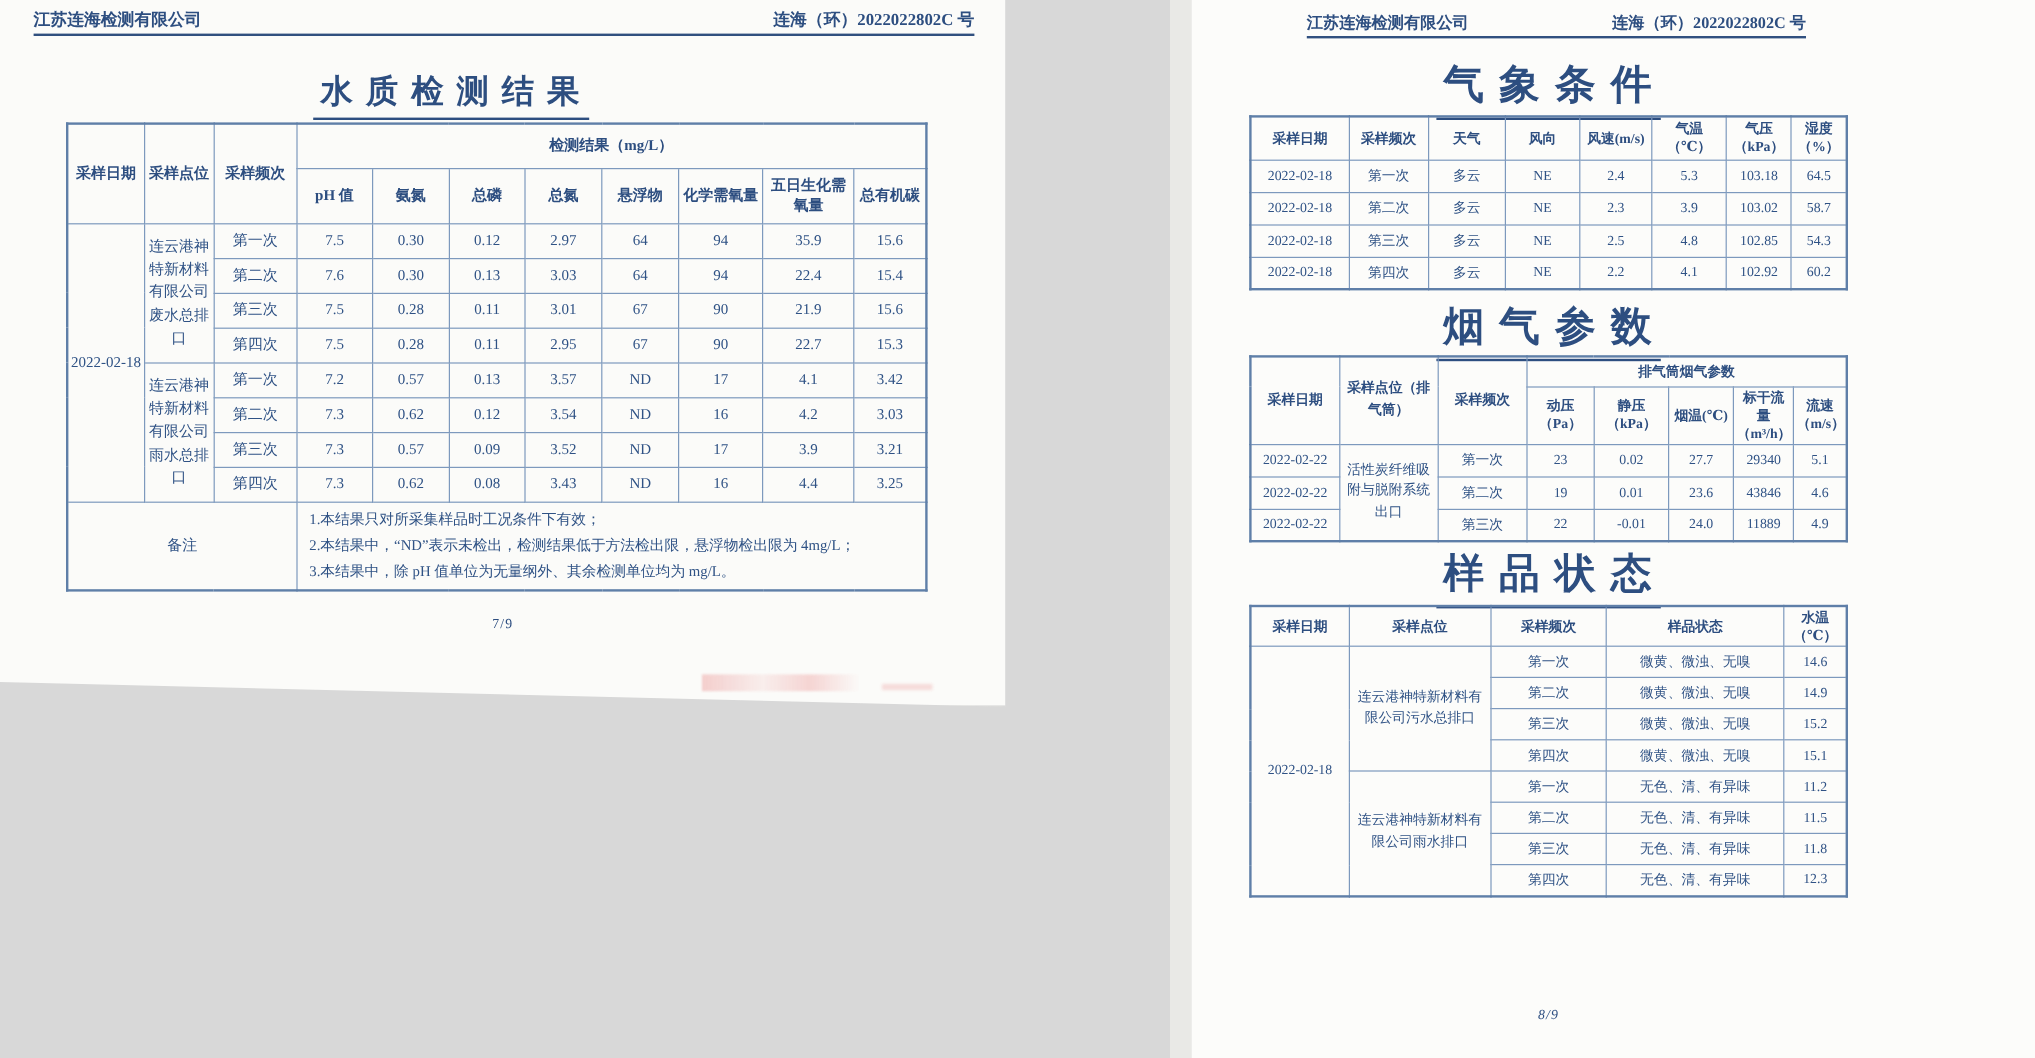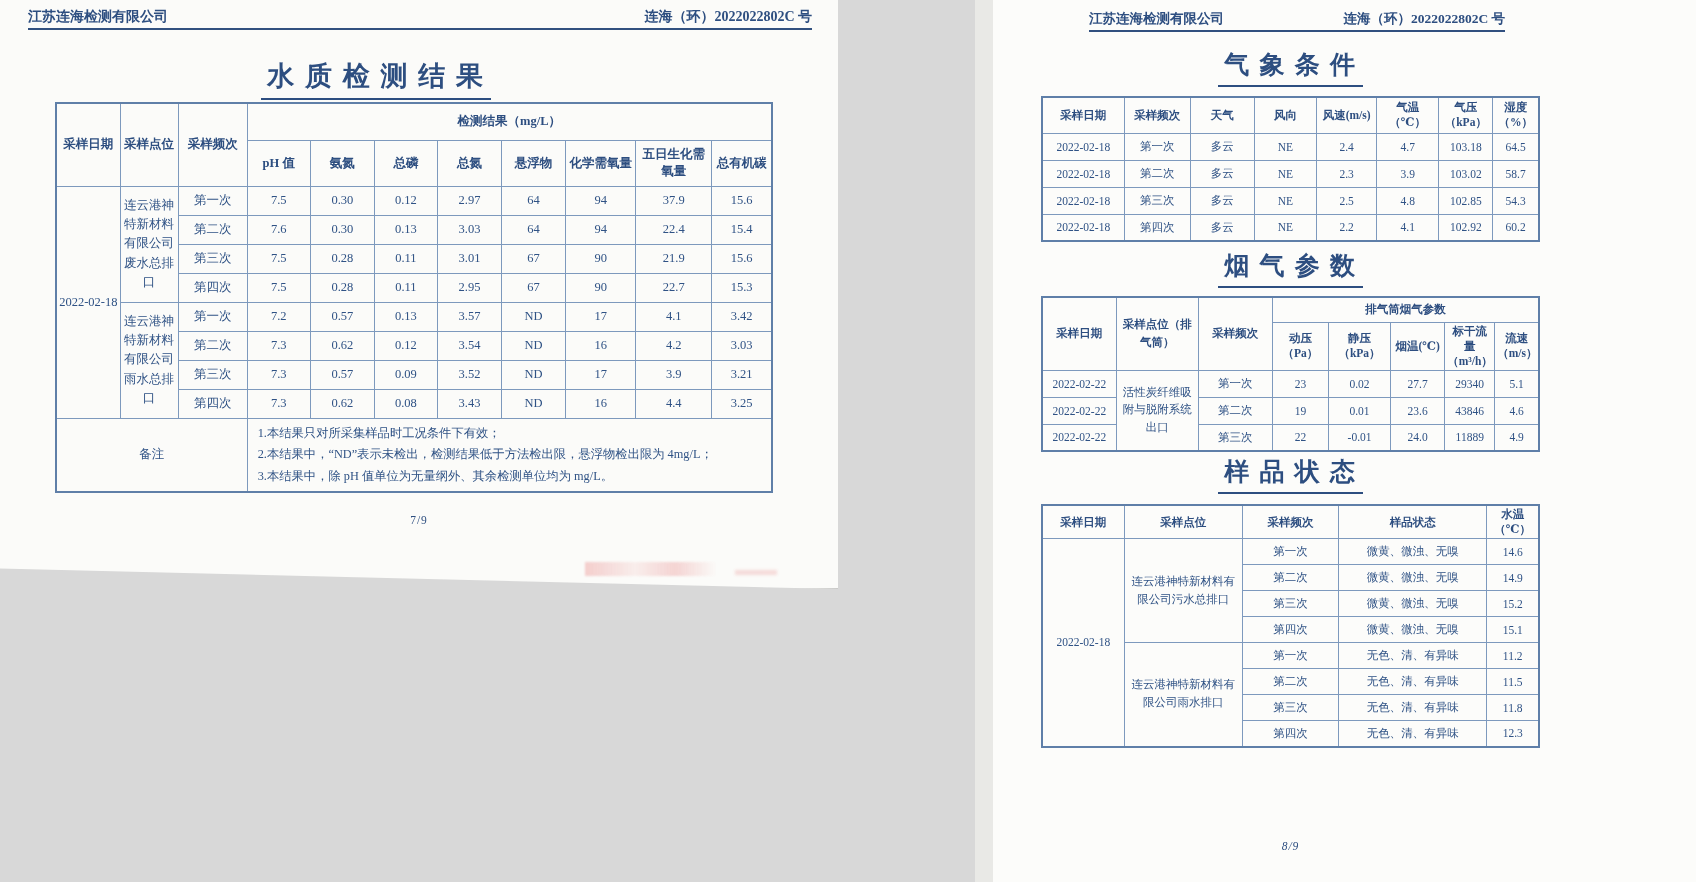--- a/index.html
+++ b/index.html
@@ -20,21 +20,21 @@
     border-bottom:2px solid #31507f;font-weight:bold;padding-bottom:2px;}
   .lp-hdr{left:28px;top:8px;width:784px;font-size:14px;}
   .rp-hdr{left:96px;top:10px;width:416px;font-size:13.5px;}
 
   .title-row{position:absolute;text-align:center;}
   .title-text{display:inline-block;font-weight:bold;border-bottom:2px solid #2d4e80;
     padding:0 6px 4px 6px;letter-spacing:2px;}
   .lp-title{left:0;top:58px;width:752px;}
   .lp-title .title-text{font-size:27px;}
   .rp-title{left:48px;width:499px;}
-  .rp-title .title-text{font-size:25px;}
+  .rp-title .title-text{font-size:34px;}
   .rp-title-1{top:48px;}
   .rp-title-2{top:249px;}
   .rp-title-3{top:455px;}
 
   table.t{border-collapse:collapse;table-layout:fixed;position:absolute;
     border:2px solid #5f7fa8;background:transparent;}
   table.t th,table.t td{border:1px solid #7d99bd;text-align:center;vertical-align:middle;
     padding:1px 2px;overflow:hidden;}
   table.t th{font-weight:bold;color:#2d4e80;}
   table.t td{color:#2f5285;}
@@ -119,21 +119,21 @@
       <tr>
         <td rowspan="8">2022-02-18</td>
         <td rowspan="4" class="cell-point">连云港神特新材料有限公司废水总排口</td>
       <td>第一次</td>
           <td>7.5</td>
           <td>0.30</td>
           <td>0.12</td>
           <td>2.97</td>
           <td>64</td>
           <td>94</td>
-          <td>37.9</td>
+          <td>35.9</td>
           <td>15.6</td>
         </tr>
       <tr>
           <td>第二次</td>
           <td>7.6</td>
           <td>0.30</td>
           <td>0.13</td>
           <td>3.03</td>
           <td>64</td>
           <td>94</td>
@@ -258,21 +258,21 @@
         <th>湿度（%）</th>
       </tr>
     </thead>
     <tbody>
       <tr>
           <td>2022-02-18</td>
           <td>第一次</td>
           <td>多云</td>
           <td>NE</td>
           <td>2.4</td>
-          <td>4.7</td>
+          <td>5.3</td>
           <td>103.18</td>
           <td>64.5</td>
         </tr>
       <tr>
           <td>2022-02-18</td>
           <td>第二次</td>
           <td>多云</td>
           <td>NE</td>
           <td>2.3</td>
           <td>3.9</td>

